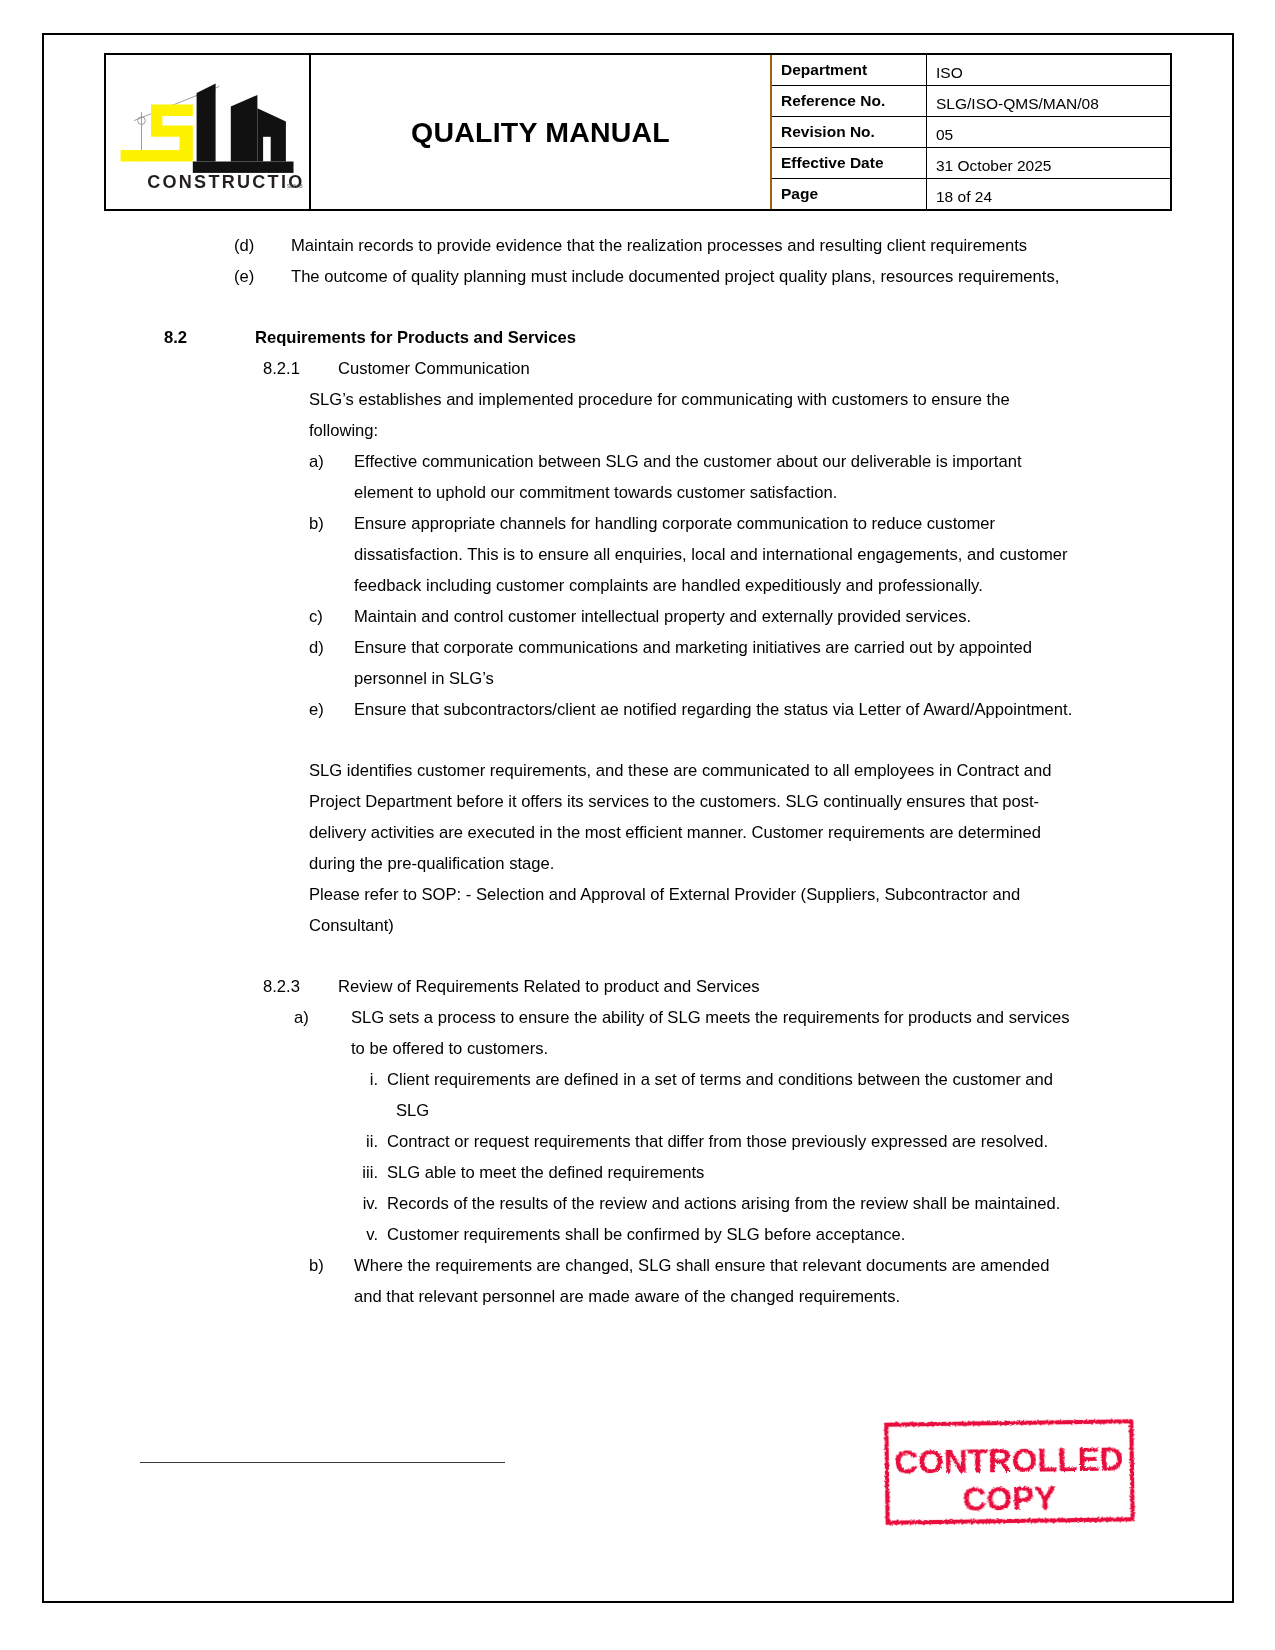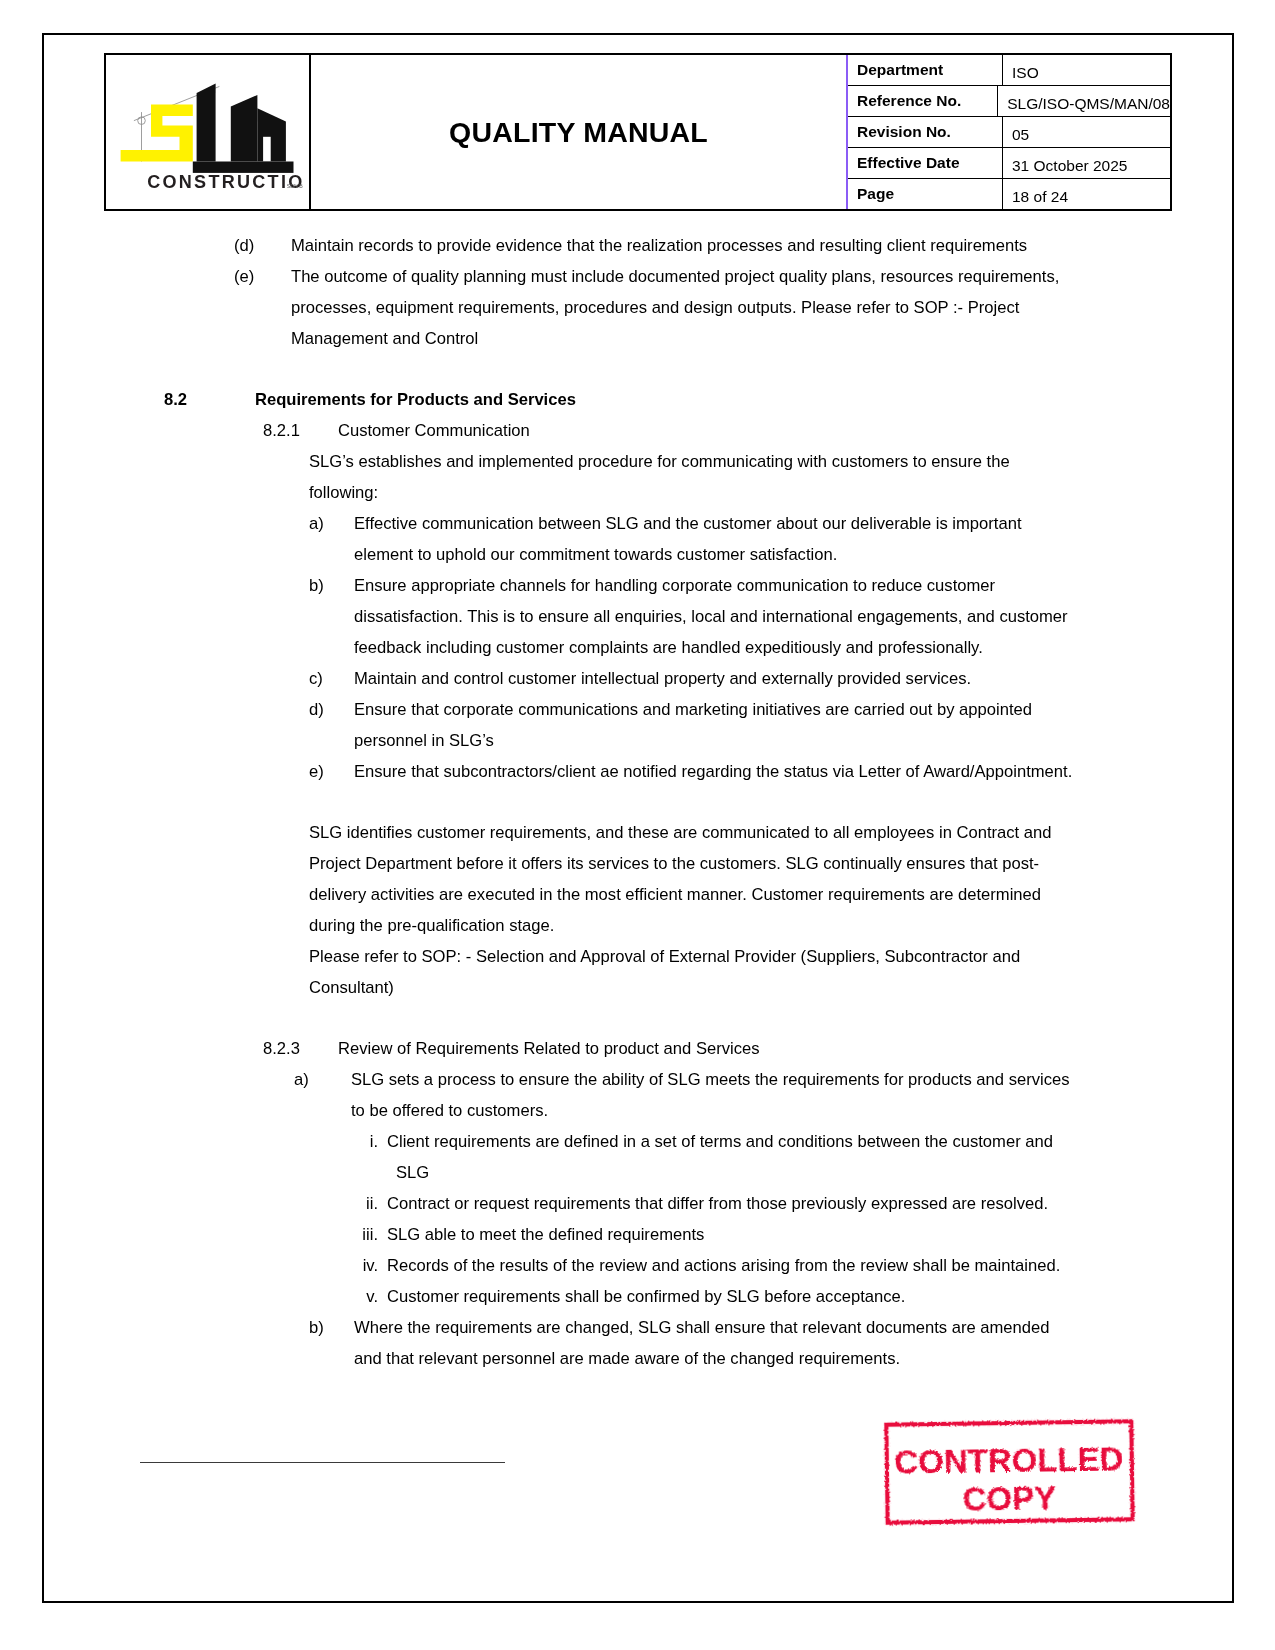--- a/index.html
+++ b/index.html
@@ -39,31 +39,31 @@
     background: #fff;
   }
   .hdr-logo {
     width: 205px;
     border-right: 2px solid #000;
     display: flex; align-items: center; justify-content: center;
     padding: 6px 4px 4px 4px;
   }
   .hdr-title {
     flex: 1;
-    border-right: 2px solid #8b5cf6;
+    border-right: 2px solid #a16207;
     display: flex; align-items: center; justify-content: center;
   }
   .hdr-title-text {
     font-size: 28.5px;
     font-weight: bold;
     letter-spacing: .2px;
     white-space: nowrap;
   }
   .hdr-meta {
-    width: 322px;
+    width: 398px;
     display: flex; flex-direction: column;
   }
   .meta-row {
     display: flex;
     flex: 1;
     border-bottom: 1.6px solid #000;
     min-height: 28px;
   }
   .meta-row:last-child { border-bottom: none; }
   .meta-key {
@@ -210,24 +210,20 @@
 
     <div class="row ind-d">
       <div class="marker m-par">(d)</div>
       <div class="txt nowrapline">Maintain records to provide evidence that the realization processes and resulting client requirements</div>
     </div>
 
     <div class="row ind-d">
       <div class="marker m-par">(e)</div>
       <div class="txt nowrapline">The outcome of quality planning must include documented project quality plans, resources requirements,</div>
     </div>
-    <div class="ind-text821" style="padding-left:187px">
-      <div class="just" style="width:881px">processes, equipment requirements, procedures and design outputs. Please refer to SOP :- Project</div>
-      <div>Management and Control</div>
-    </div>
 
     <div class="gap-30"></div>
 
     <div class="row ind-82 sec-head">
       <div class="marker m-82">8.2</div>
       <div class="txt">Requirements for Products and Services</div>
     </div>
 
     <div class="row ind-821">
       <div class="marker m-821">8.2.1</div>

